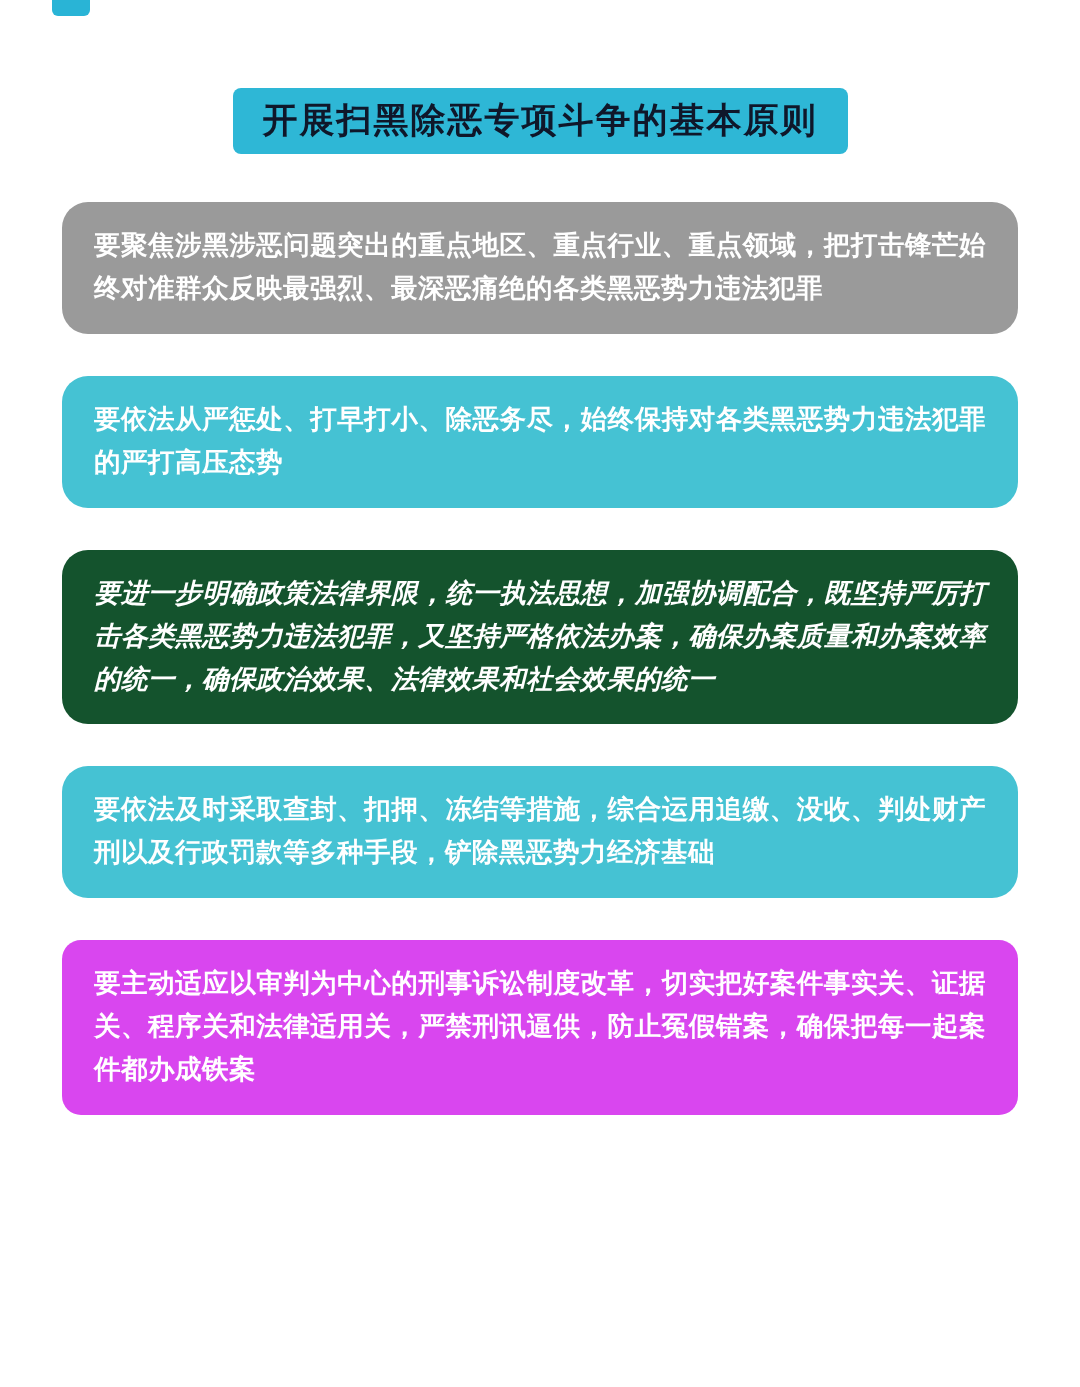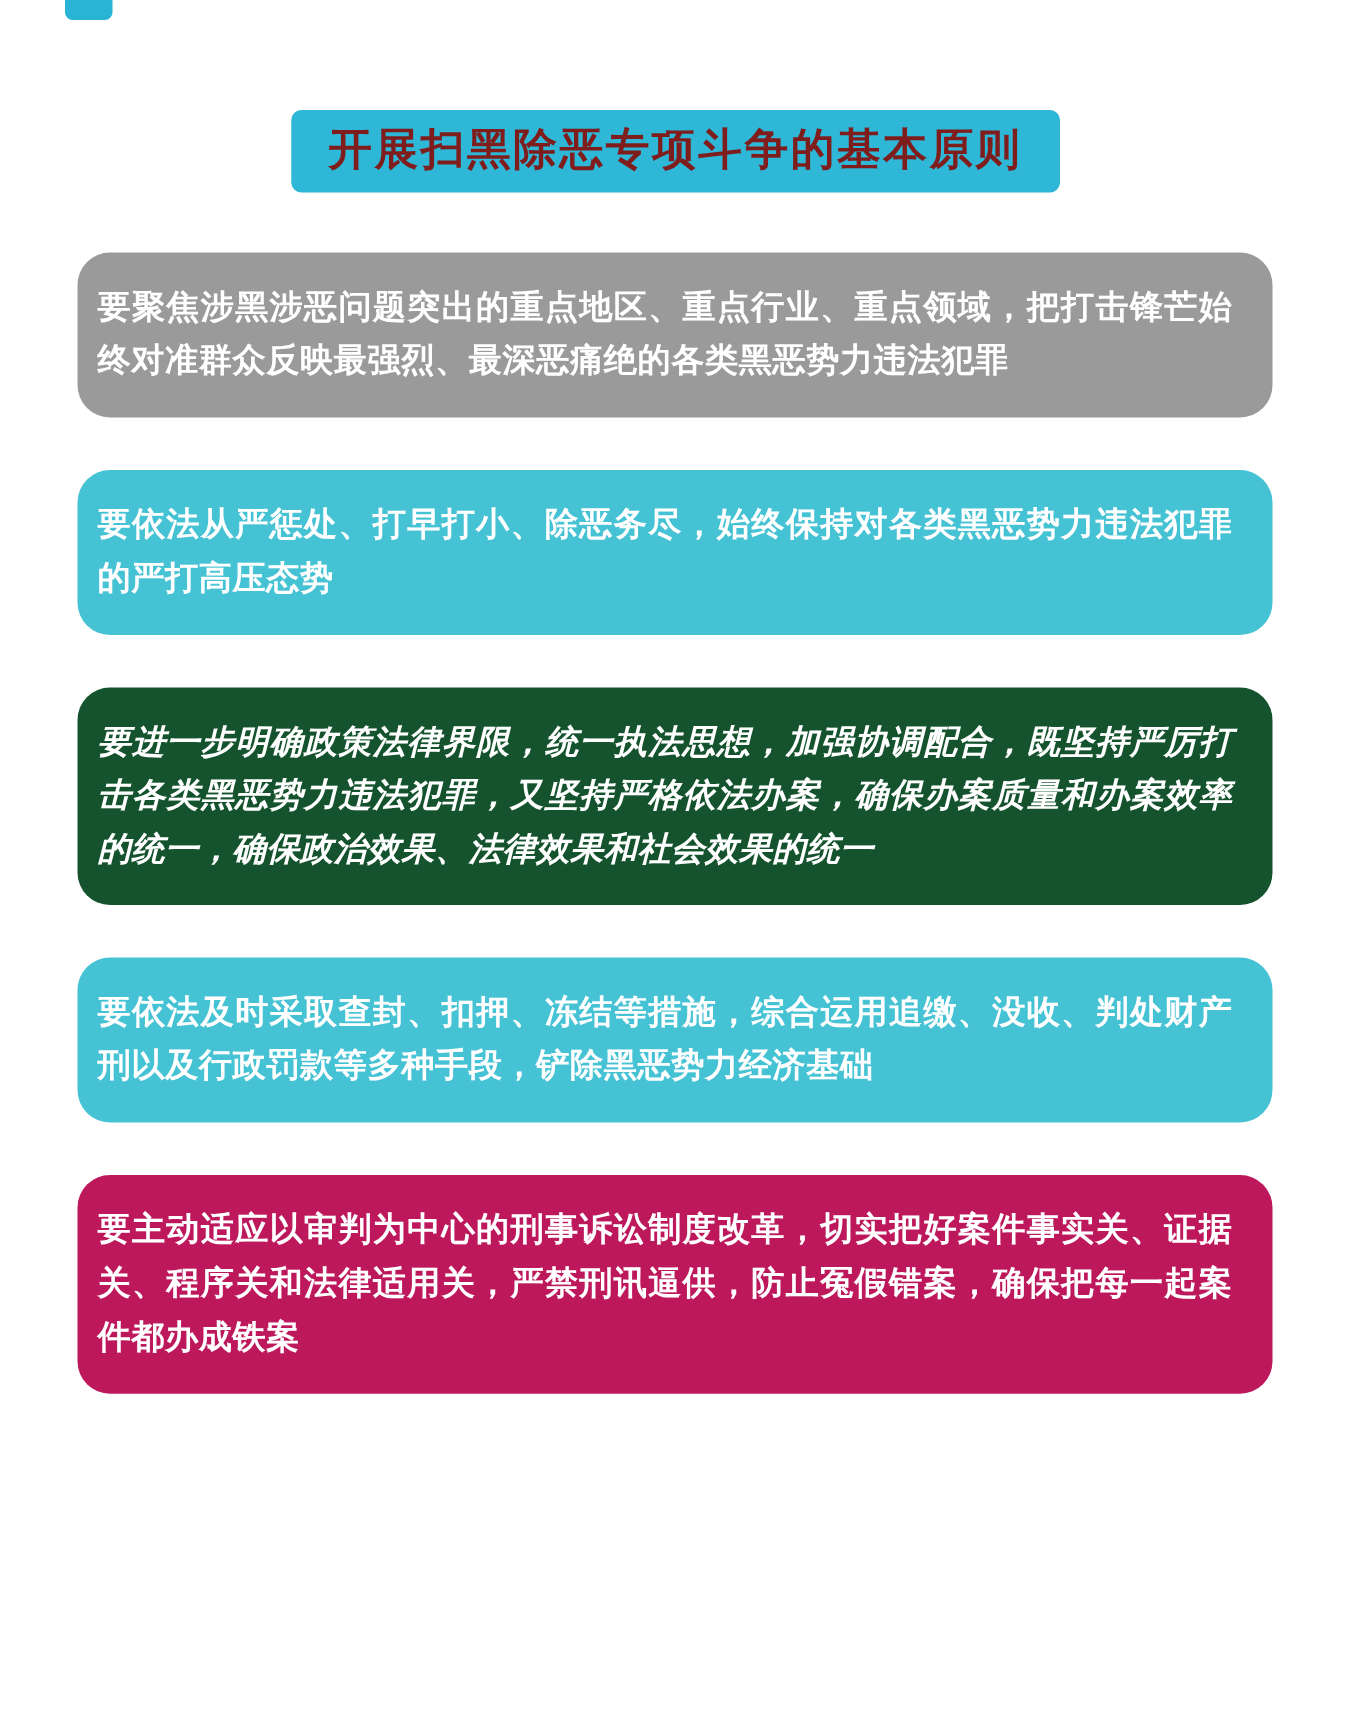--- a/index.html
+++ b/index.html
@@ -31,41 +31,41 @@
     border-radius: 0 0 6px 6px;
   }
   .title-wrap {
     margin: 0;
     padding-top: 88px;
     text-align: center;
   }
   .title {
     display: inline-block;
     background: #2eb7d6;
-    color: #7f1d1d;
+    color: #0f172a;
     font-size: 35px;
     font-weight: bold;
     letter-spacing: 2px;
     padding: 11px 30px 13px 30px;
     border-radius: 8px;
     line-height: 1.2;
   }
   .cards {
     margin-top: 48px;
     padding: 0 62px;
     box-sizing: border-box;
   }
   .card {
     border-radius: 26px;
     color: #ffffff;
     font-size: 26.5px;
     font-weight: bold;
     line-height: 1.62;
     letter-spacing: 0.5px;
-    padding: 22px 32px 24px 16px;
+    padding: 22px 32px 24px 32px;
     margin-bottom: 42px;
     box-sizing: border-box;
     text-align: justify;
   }
   .card-gray   { background: #9a9a9a; }
   .card-teal   { background: #45c2d3; }
   .card-green  { background: #4cc7a4; }
   .card-gray2  { background: #a3a3a3; }
   .card-teal2  { background: #45c2d3; }
   .card-green2 { background: #4cc7a4; }
@@ -93,18 +93,18 @@
 
     <div class="card card-green" style="background: #14532d; font-style: italic;">
       <span>要进一步明确政策法律界限，统一执法思想，加强协调配合，既坚持严厉打击各类黑恶势力违法犯罪，又坚持严格依法办案，确保办案质量和办案效率的统一，确保政治效果、法律效果和社会效果的统一</span>
     </div>
 
 
     <div class="card card-teal2" style="background: rgb(69, 194, 211);">
       <span>要依法及时采取查封、扣押、冻结等措施，综合运用追缴、没收、判处财产刑以及行政罚款等多种手段，铲除黑恶势力经济基础</span>
     </div>
 
-    <div class="card card-green2" style="background: #be185d;">
+    <div class="card card-green2" style="background: #d946ef; border-radius: 19px;">
       <span>要主动适应以审判为中心的刑事诉讼制度改革，切实把好案件事实关、证据关、程序关和法律适用关，严禁刑讯逼供，防止冤假错案，确保把每一起案件都办成铁案</span>
     </div>
 
   </div>
 </div>
 
 </body></html>

